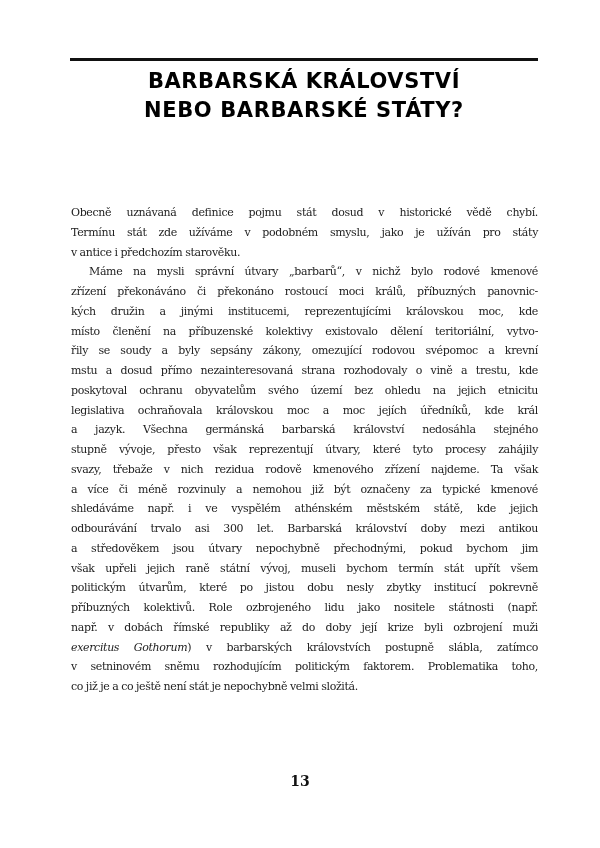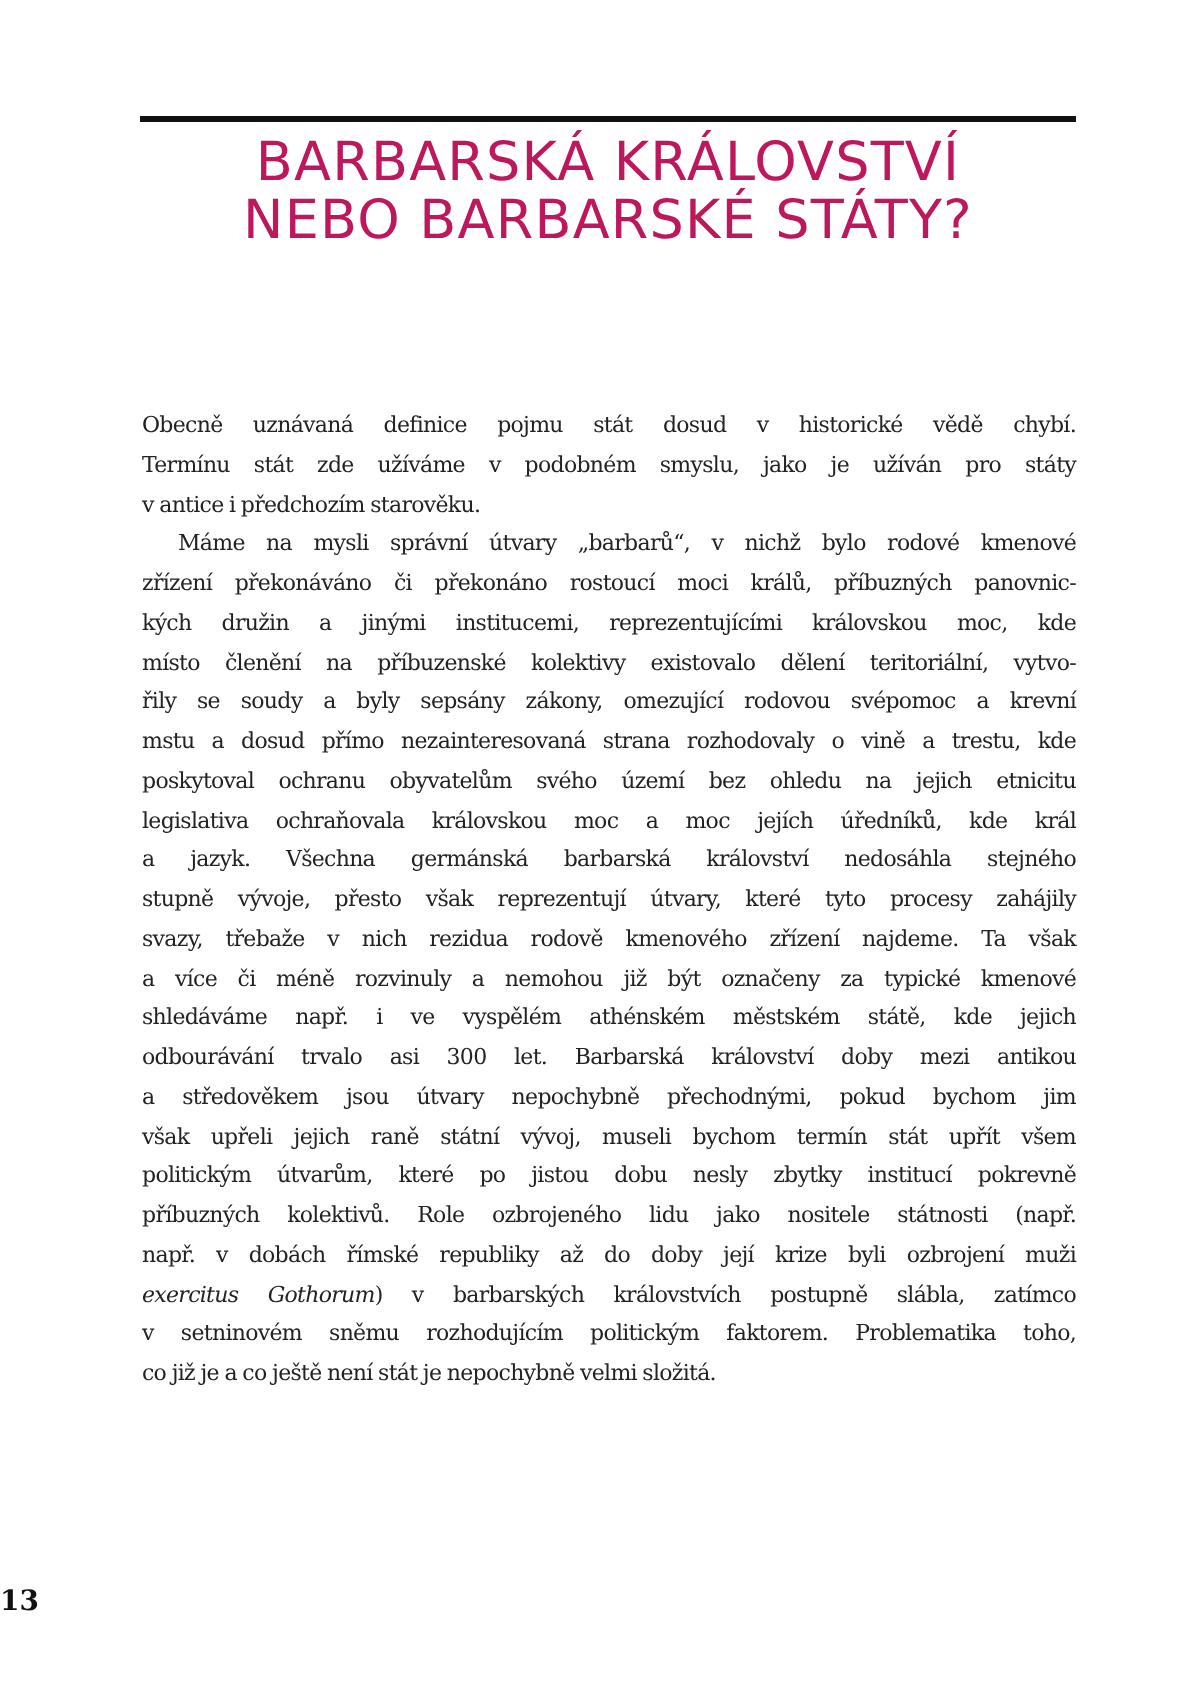--- a/index.html
+++ b/index.html
@@ -22,25 +22,25 @@
       height: 3px;
       background: #111111;
     }
     .title {
       position: absolute;
       left: 70px;
       top: 67px;
       width: 468px;
       text-align: center;
       font-family: "DejaVu Sans", sans-serif;
-      font-weight: normal;
-      font-size: 27px;
+      font-weight: bold;
+      font-size: 21px;
       line-height: 29px;
       letter-spacing: 0.6px;
-      color: #be185d;
+      color: #000000;
     }
     .title span { display: block; }
     .body-text {
       position: absolute;
       left: 71px;
       top: 203px;
       width: 467px;
       font-family: "DejaVu Serif", serif;
       font-size: 11px;
       line-height: 19.75px;
@@ -58,22 +58,22 @@
     }
     .body-text .line.last {
       text-align-last: left;
     }
     .body-text .line.first-indent { padding-left: 18px; }
     em { font-style: italic; }
     .page-number {
       position: absolute;
       left: 0;
       width: 600px;
-      top: 793px;
-      text-align: left;
+      top: 773px;
+      text-align: center;
       font-family: "DejaVu Serif", serif;
       font-weight: bold;
       font-size: 14px;
       color: #111111;
     }
   </style>
 </head>
 <body>
 
 <div class="rule"></div>

